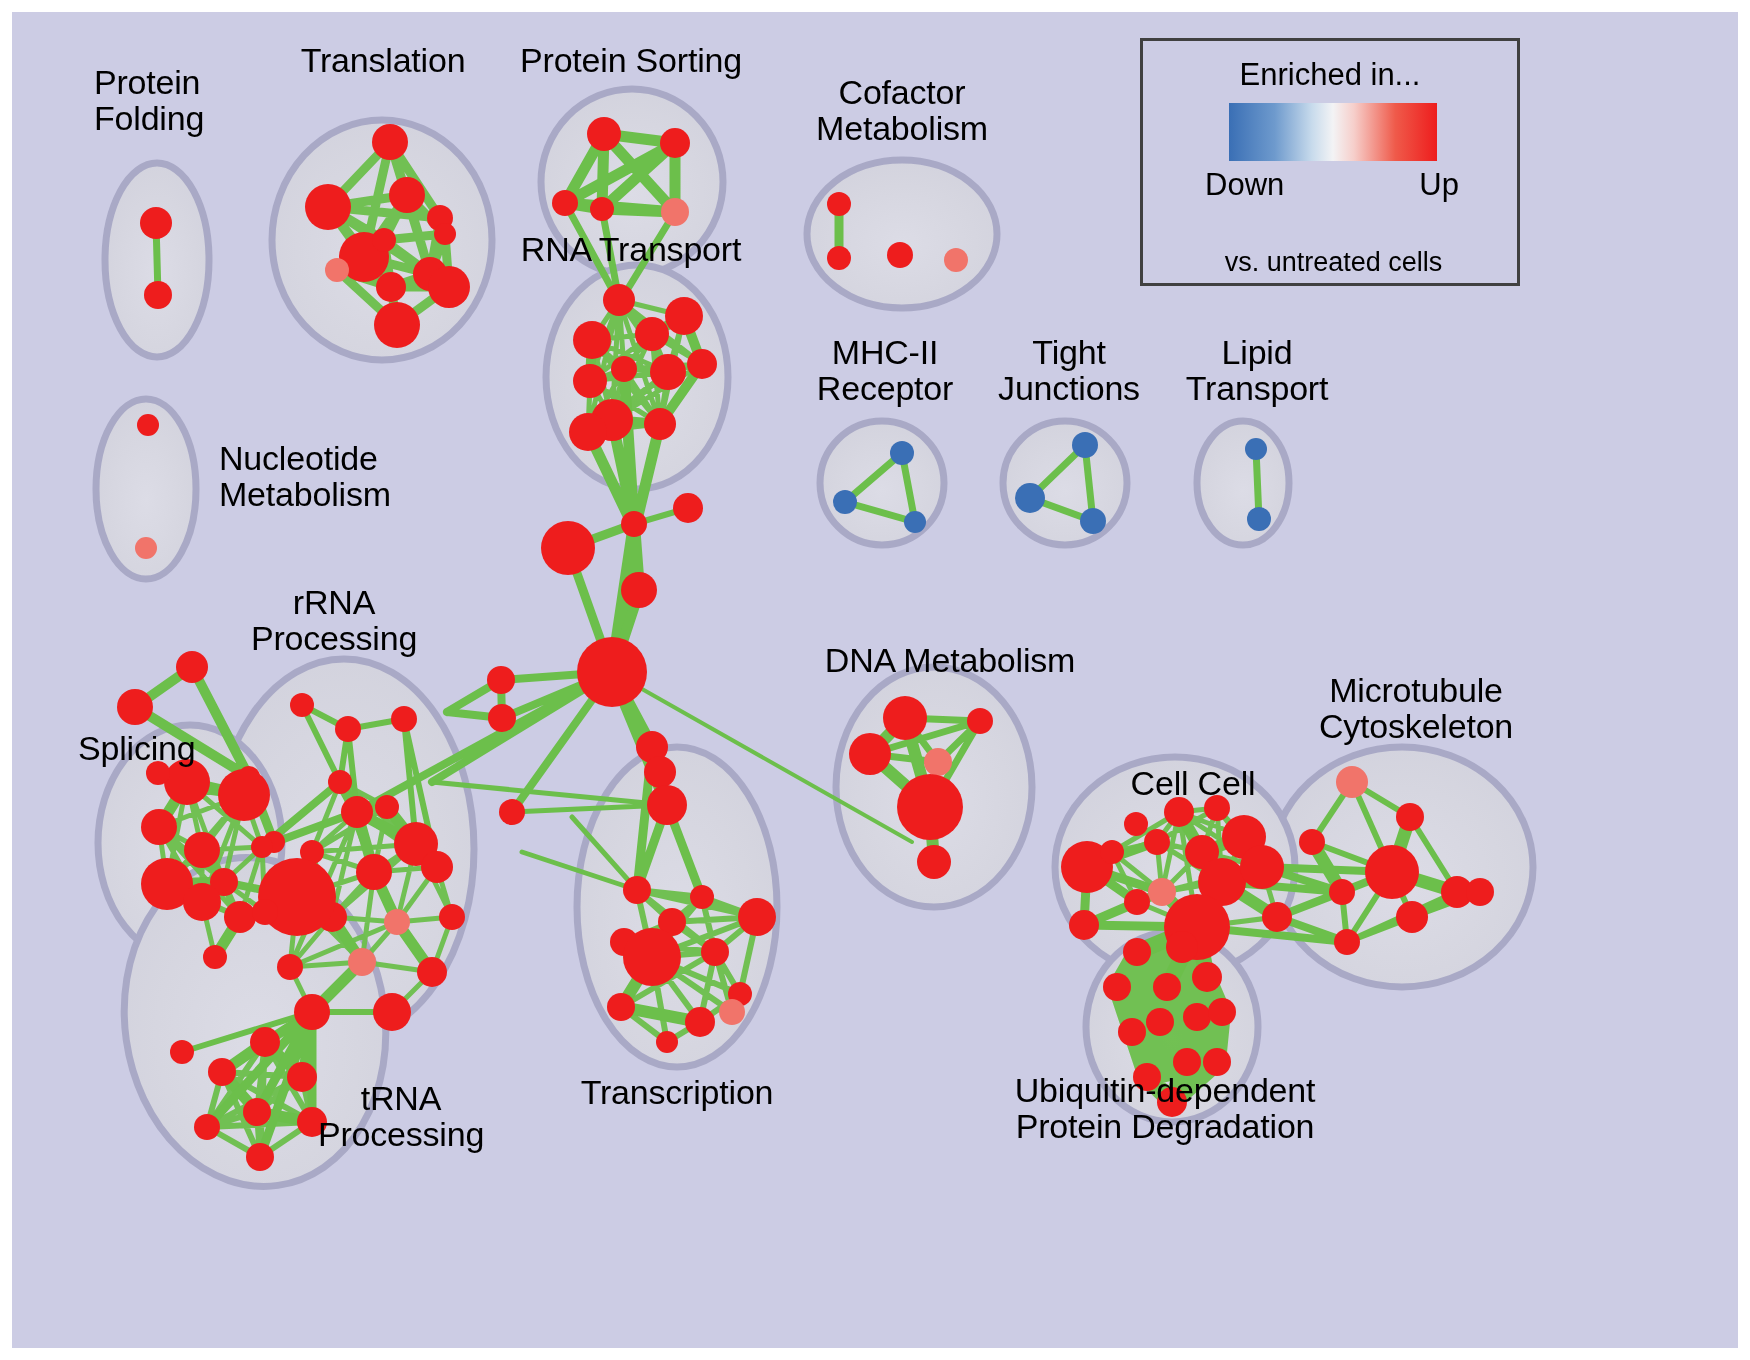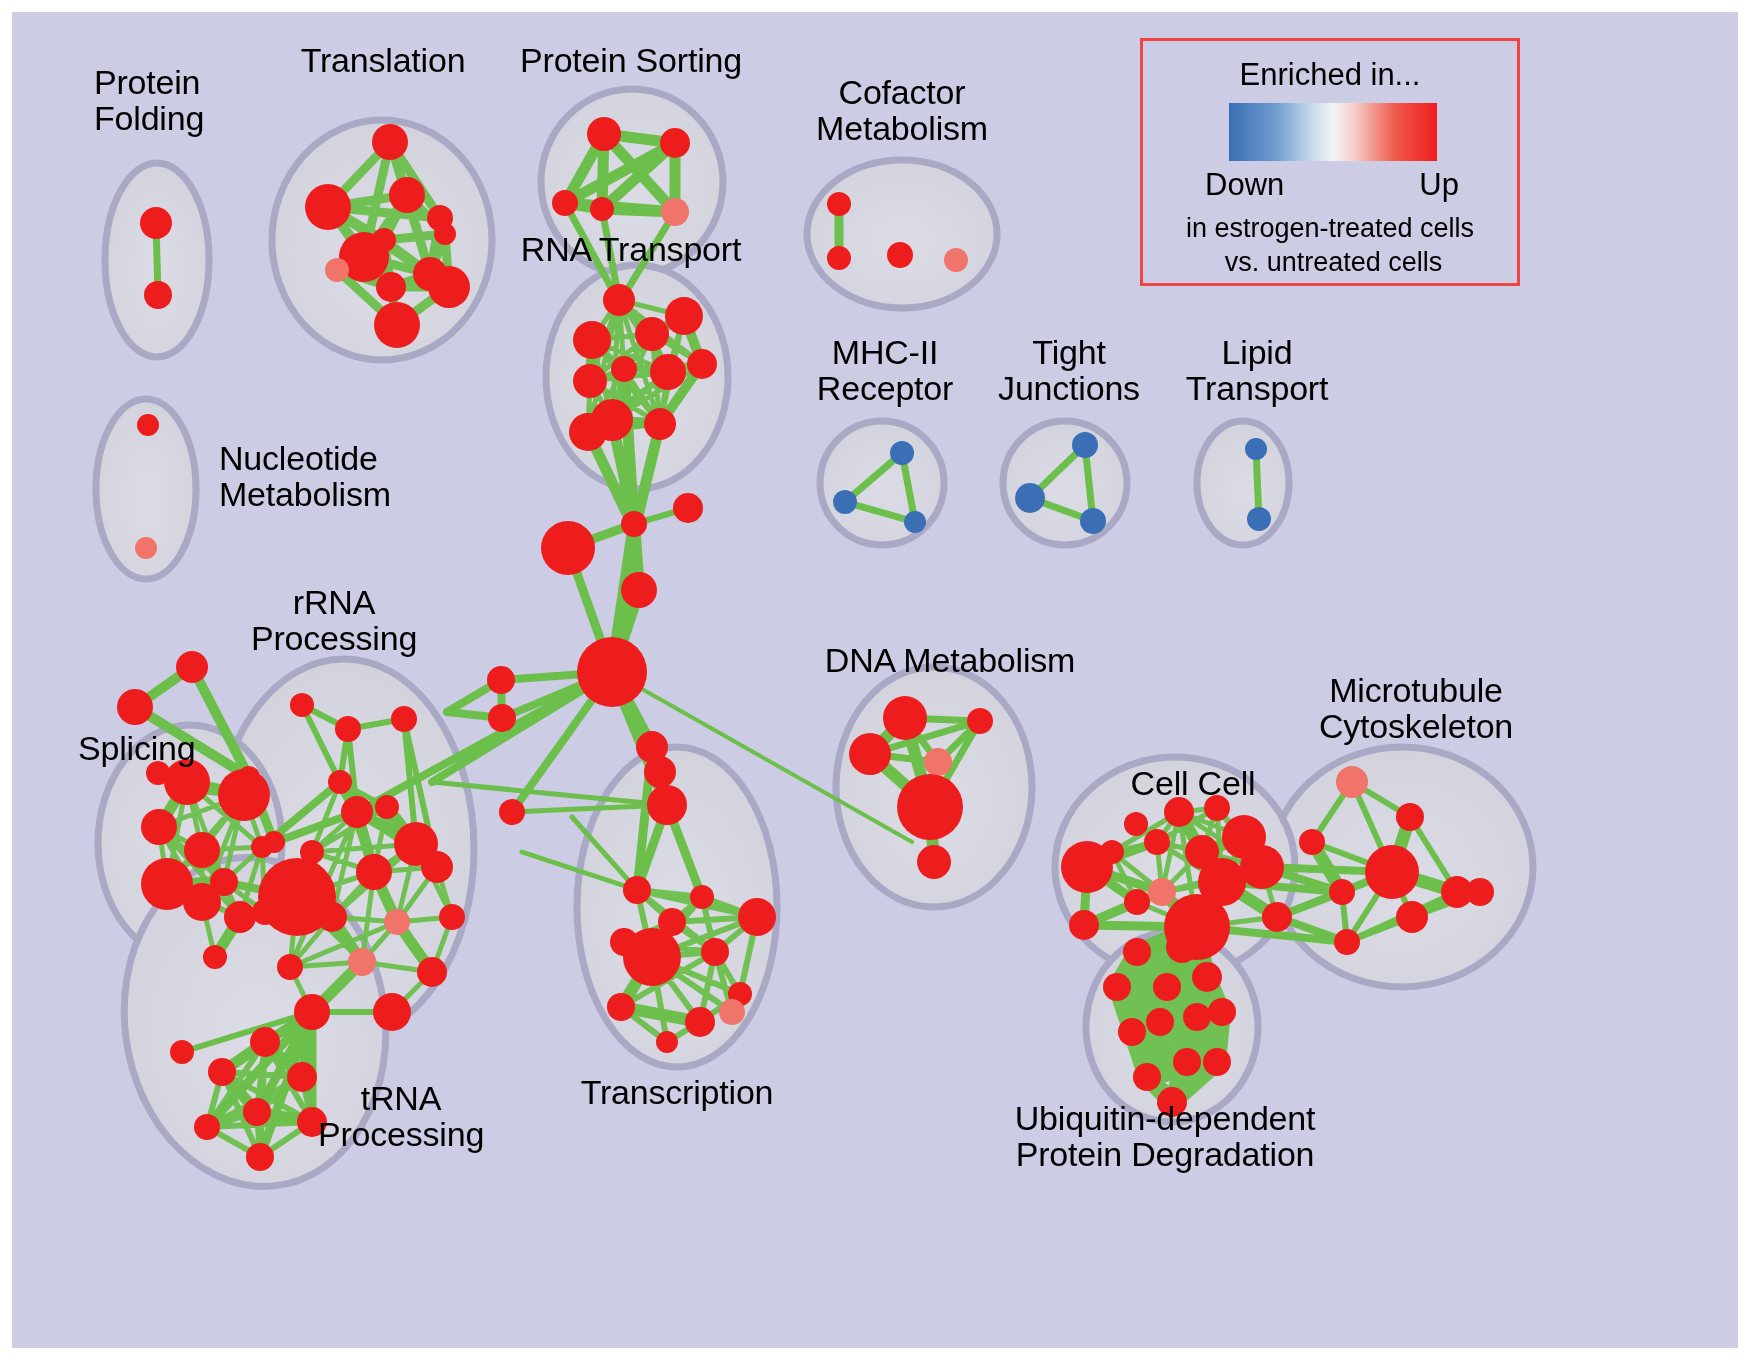--- a/index.html
+++ b/index.html
@@ -2,21 +2,21 @@
 <html><head>
 <meta charset="utf-8">
 <style>
   html,body{margin:0;padding:0;background:#ffffff;}
   body{width:1750px;height:1360px;overflow:hidden;font-family:"Liberation Sans",sans-serif;}
   #stage{position:relative;width:1554px;height:1360px;background:#ffffff;}
   #canvas{position:absolute;left:12px;top:12px;width:1726px;height:1336px;background:#ccccE4;}
   svg.net{position:absolute;left:0;top:0;width:1726px;height:1336px;display:block;}
   .clabel{position:absolute;color:#000;font-size:34px;line-height:1.06;font-family:"Liberation Sans",sans-serif;white-space:pre;font-weight:400;letter-spacing:-0.2px;}
   .ta-c{text-align:center;transform:translateX(-50%);}
-  #legend{position:absolute;box-sizing:border-box;border:3px solid #ef4444;background:#ccccE4;
+  #legend{position:absolute;box-sizing:border-box;border:3px solid #404040;background:#ccccE4;
           left:1128px;top:26px;width:380px;height:248px;}
   #legend .lg-title{position:absolute;left:0;right:0;top:16px;text-align:center;font-size:31px;color:#000;}
   #legend .lg-bar{position:absolute;left:86px;top:62px;width:208px;height:58px;
       background:linear-gradient(to right,#3a6fb5 0%,#6e9acd 22%,#c8dbec 40%,#f3f3f5 50%,#f6cfcb 60%,#ef5a4a 80%,#ee1d1d 100%);}
   #legend .lg-down{position:absolute;left:62px;top:126px;font-size:31px;color:#000;}
   #legend .lg-up{position:absolute;right:58px;top:126px;font-size:31px;color:#000;}
   #legend .lg-sub1{position:absolute;left:0;right:0;top:172px;text-align:center;font-size:27px;color:#000;}
   #legend .lg-sub2{position:absolute;left:0;right:0;top:206px;text-align:center;font-size:27px;color:#000;padding-left:7px;}
 </style>
 </head>
@@ -512,26 +512,25 @@
     <div class="clabel ta-c" style="left:322px;top:572px;">rRNA
 Processing</div>
     <div class="clabel ta-c" style="left:938px;top:630px;">DNA Metabolism</div>
     <div class="clabel" style="left:66px;top:718px;">Splicing</div>
     <div class="clabel ta-c" style="left:1404px;top:660px;">Microtubule
 Cytoskeleton</div>
     <div class="clabel ta-c" style="left:1181px;top:753px;">Cell Cell</div>
     <div class="clabel ta-c" style="left:665px;top:1062px;">Transcription</div>
     <div class="clabel ta-c" style="left:389px;top:1068px;">tRNA
 Processing</div>
-    <div class="clabel ta-c" style="left:1153px;top:1088px;">Ubiquitin-dependent
+    <div class="clabel ta-c" style="left:1153px;top:1060px;">Ubiquitin-dependent
 Protein Degradation</div>
 
     <div id="legend">
       <div class="lg-title">Enriched in...</div>
       <div class="lg-bar"></div>
       <div class="lg-down">Down</div>
       <div class="lg-up">Up</div>
-      <div class="lg-sub1">in estrogen-treated cells</div>
       <div class="lg-sub2">vs. untreated cells</div>
     </div>
 
   </div>
 </div>
 
 </body></html>

